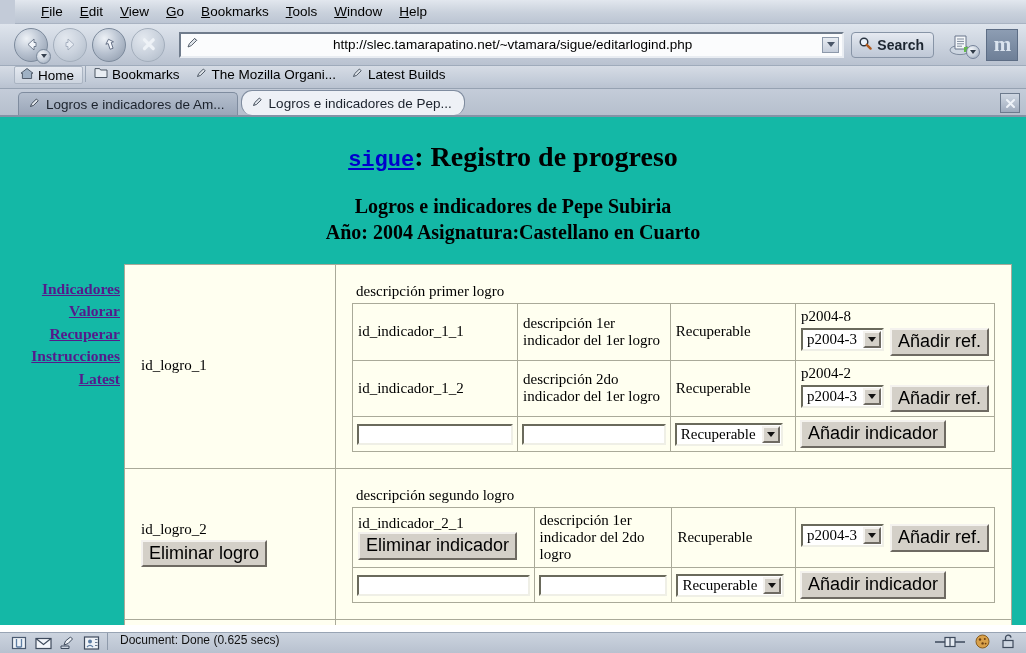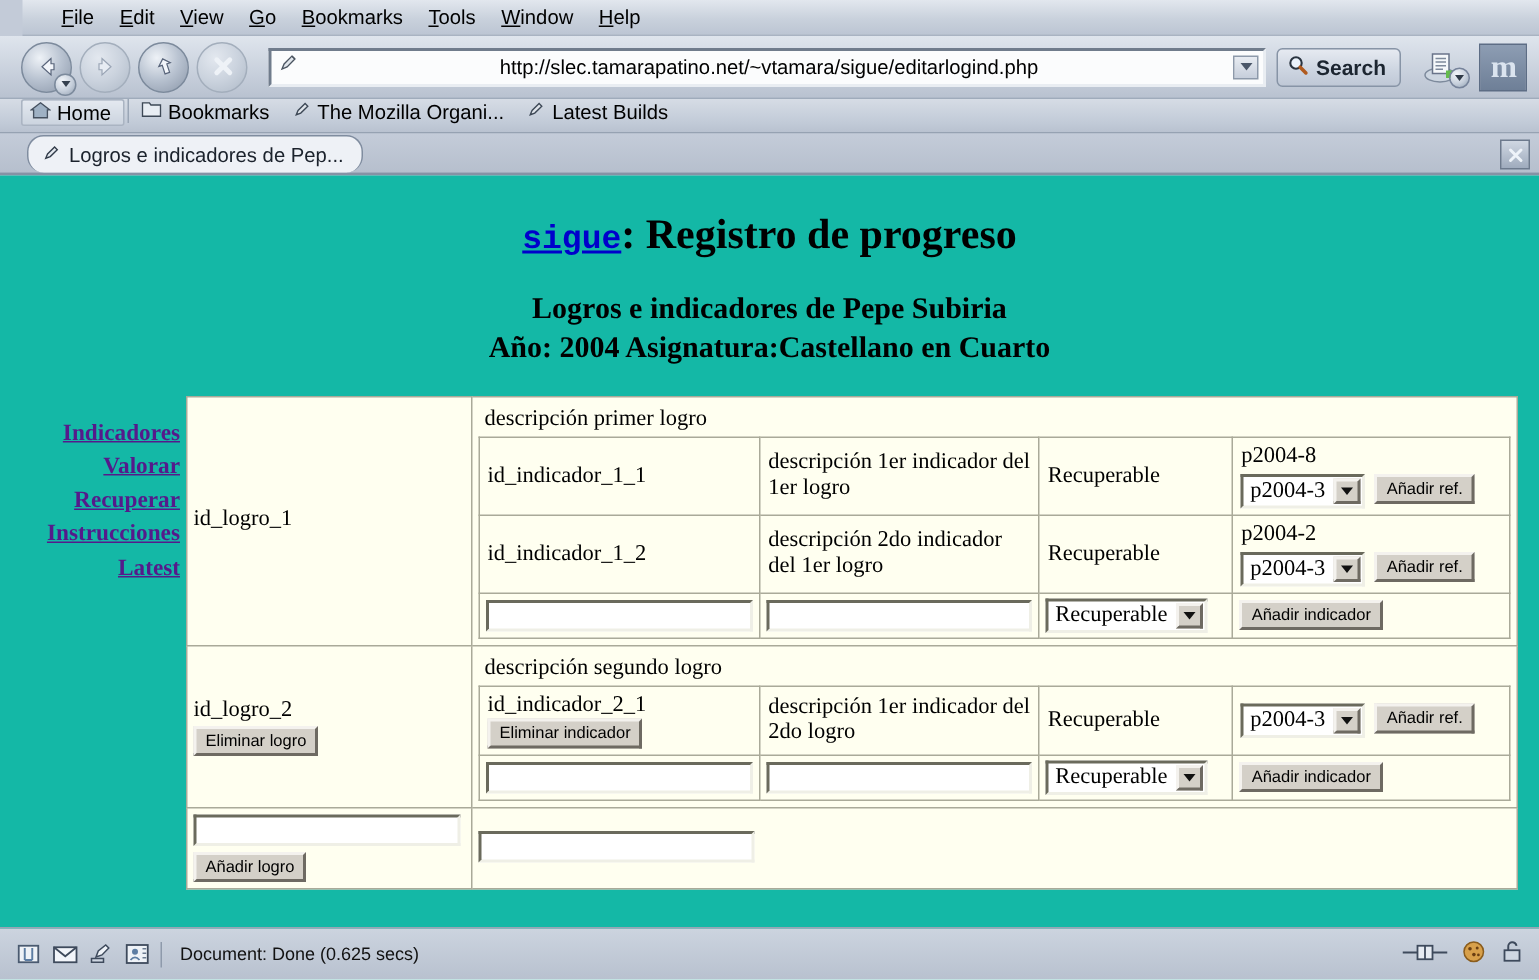--- a/index.html
+++ b/index.html
@@ -219,21 +219,21 @@
   table.main {
     border-collapse: collapse;
     width: 888px; flex: none;
     font-family: "Liberation Serif", serif;
     font-size: 15px;
     background: #fffff0;
   }
   table.main > tbody > tr > td {
     border: 1px solid #aaaa99;
     vertical-align: middle;
-    padding: 4px;
+    padding: 16px;
   }
   td.logrocell {
     width: 190px; padding: 6px 0 6px 5px;
     vertical-align: middle;
   }
   td.logrocell .lid { display: block; margin-bottom: 2px; }
   td.descwrap { padding: 0; }
   .logrodesc { padding: 2px 4px 3px 4px; }
 
   table.ind {
@@ -255,21 +255,21 @@
   .txt {
     border: 2px solid; border-color: #6a6a5c #efefe6 #efefe6 #6a6a5c;
     background: #fff; height: 21px; width: 100%;
     font-family: "Liberation Serif", serif; font-size: 14px;
     padding: 0 3px;
   }
   .btn {
     background: #d4d0c8;
     border: 2px solid; border-color: #f4f2ee #6e6a62 #6e6a62 #f4f2ee;
     font-family: "Liberation Sans", sans-serif;
-    font-size: 11px; color: #000;
+    font-size: 18px; color: #000;
     padding: 2px 6px; white-space: nowrap;
     line-height: 1.1;
   }
   .sel {
     display: inline-flex; align-items: stretch;
     background: #fff;
     border: 2px solid; border-color: #6a6a5c #efefe6 #efefe6 #6a6a5c;
     height: 23px; vertical-align: middle;
   }
   .sel .selval {
@@ -288,24 +288,24 @@
     content:""; width:0;height:0;
     border-left:4px solid transparent;border-right:4px solid transparent;
     border-top:5px solid #111;
   }
   .refline { display: flex; align-items: flex-start; gap: 6px; }
   .reflabel { display: block; margin-bottom: 3px; }
 
   
   .statusbar {
     position: absolute; left: 0; bottom: 0;
-    width: 1026px; height: 35px;
+    width: 1026px; height: 21px;
     background: linear-gradient(to bottom,#ccd4df,#b8c1cf);
     border-top: 1px solid #98a4b4;
-    display: flex; align-items: center;
+    display: flex; 
     font-size: 12px; color: #111;
   }
   .statusicons { display: flex; align-items: center; gap: 6px; padding: 0 7px 0 10px; }
   .statusicons .si {
     width: 18px; height: 15px;
     display: flex; align-items: center; justify-content: center;
   }
   .vsep { width: 1px; height: 17px; background: #8e9aab; }
   .statustext { padding-left: 12px; flex: 1; white-space: nowrap; }
   .statusright { display: flex; align-items: center; gap: 10px; padding-right: 10px; }
@@ -416,20 +416,28 @@
         <span>
           <svg width="13" height="12" viewBox="0 0 13 12">
               <path d="M2.5 9.5 L3.7 6.6 L8.4 2 L10.2 3.8 L5.5 8.4 Z" fill="#dfe4ea" stroke="#3d4856" stroke-width="0.9"></path>
             </svg>
         </span>
         <span>Latest Builds</span>
       </div>
     </div>
 
     <div class="tabbar">
+      <div class="tab inactive">
+        <span>
+          <svg width="13" height="12" viewBox="0 0 13 12">
+              <path d="M2.5 9.5 L3.7 6.6 L8.4 2 L10.2 3.8 L5.5 8.4 Z" fill="#e3e8ee" stroke="#323c4a" stroke-width="0.9"></path>
+            </svg>
+        </span>
+        <span>Logros e indicadores de Am...</span>
+      </div>
       <div class="tab active">
         <span>
           <svg width="13" height="12" viewBox="0 0 13 12">
               <path d="M2.5 9.5 L3.7 6.6 L8.4 2 L10.2 3.8 L5.5 8.4 Z" fill="#e3e8ee" stroke="#323c4a" stroke-width="0.9"></path>
             </svg>
         </span>
         <span>Logros e indicadores de Pep...</span>
       </div>
       <div class="tabclose">
         <svg width="11" height="11" viewBox="0 0 11 11">

